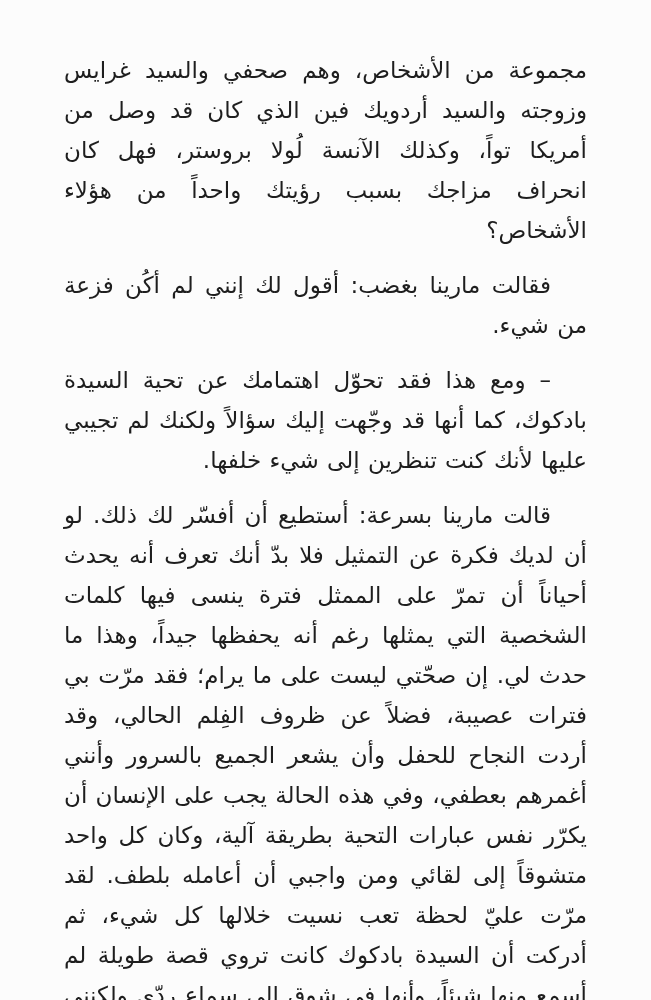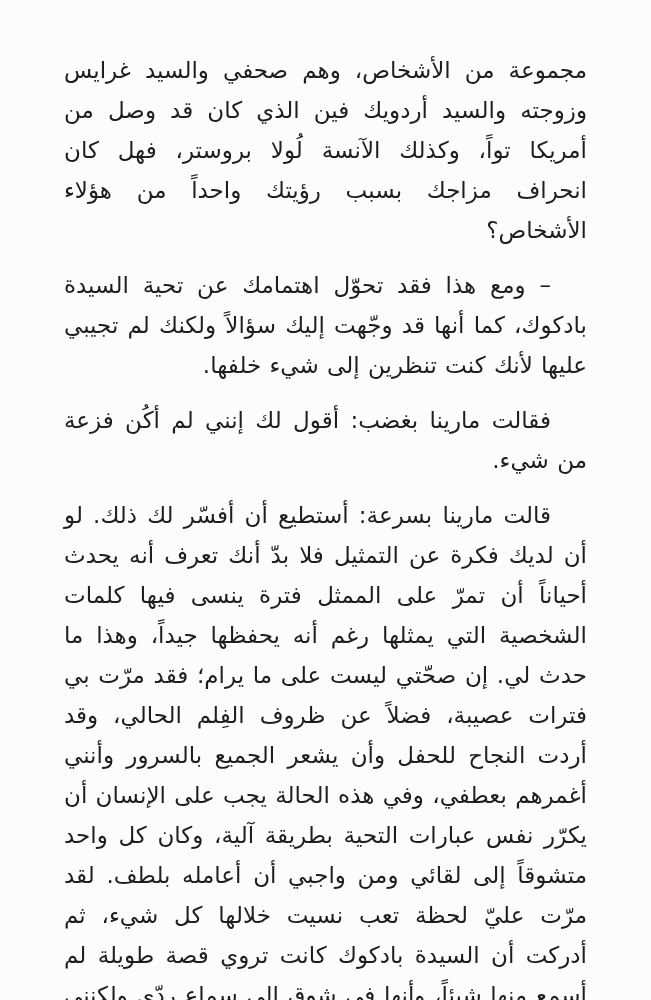--- a/index.html
+++ b/index.html
@@ -39,17 +39,17 @@
   .para.indent {
     text-indent: 36px;
   }
 </style>
 </head>
 <body>
 
 <div class="book-page">
   <main class="text-block">
     <p class="para">مجموعة من الأشخاص، وهم صحفي والسيد غرايس وزوجته والسيد أردويك فين الذي كان قد وصل من أمريكا تواً، وكذلك الآنسة لُولا بروستر، فهل كان انحراف مزاجك بسبب رؤيتك واحداً من هؤلاء الأشخاص؟</p>
+    <p class="para indent">فقالت مارينا بغضب: أقول لك إنني لم أكُن فزعة من شيء.</p>
     <p class="para indent">– ومع هذا فقد تحوّل اهتمامك عن تحية السيدة بادكوك، كما أنها قد وجّهت إليك سؤالاً ولكنك لم تجيبي عليها لأنك كنت تنظرين إلى شيء خلفها.</p>
-    <p class="para indent">فقالت مارينا بغضب: أقول لك إنني لم أكُن فزعة من شيء.</p>
     <p class="para indent">قالت مارينا بسرعة: أستطيع أن أفسّر لك ذلك. لو أن لديك فكرة عن التمثيل فلا بدّ أنك تعرف أنه يحدث أحياناً أن تمرّ على الممثل فترة ينسى فيها كلمات الشخصية التي يمثلها رغم أنه يحفظها جيداً، وهذا ما حدث لي. إن صحّتي ليست على ما يرام؛ فقد مرّت بي فترات عصيبة، فضلاً عن ظروف الفِلم الحالي، وقد أردت النجاح للحفل وأن يشعر الجميع بالسرور وأنني أغمرهم بعطفي، وفي هذه الحالة يجب على الإنسان أن يكرّر نفس عبارات التحية بطريقة آلية، وكان كل واحد متشوقاً إلى لقائي ومن واجبي أن أعامله بلطف. لقد مرّت عليّ لحظة تعب نسيت خلالها كل شيء، ثم أدركت أن السيدة بادكوك كانت تروي قصة طويلة لم أسمع منها شيئاً، وأنها في شوق إلى سماع ردّي ولكنني كنت متعَبة جداً.</p>
   </main>
 </div>
 
 </body></html>

